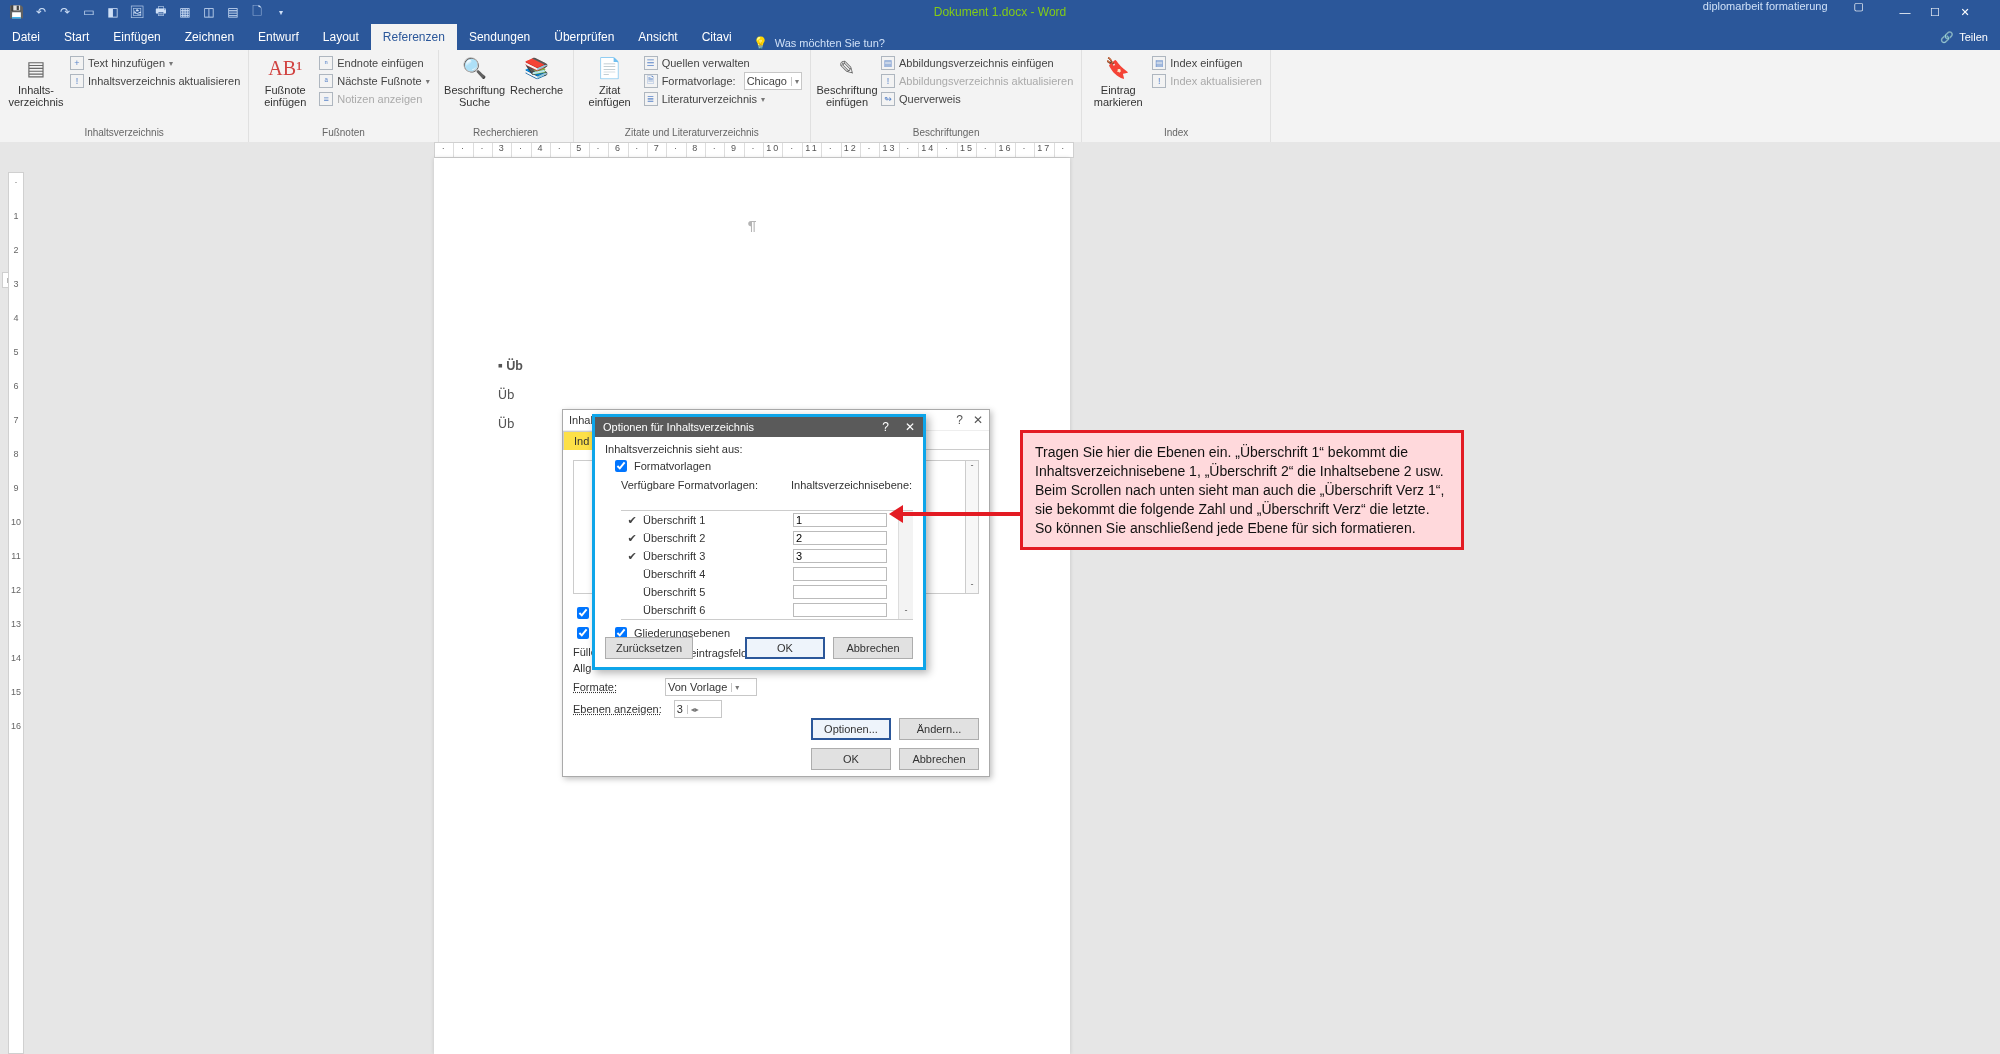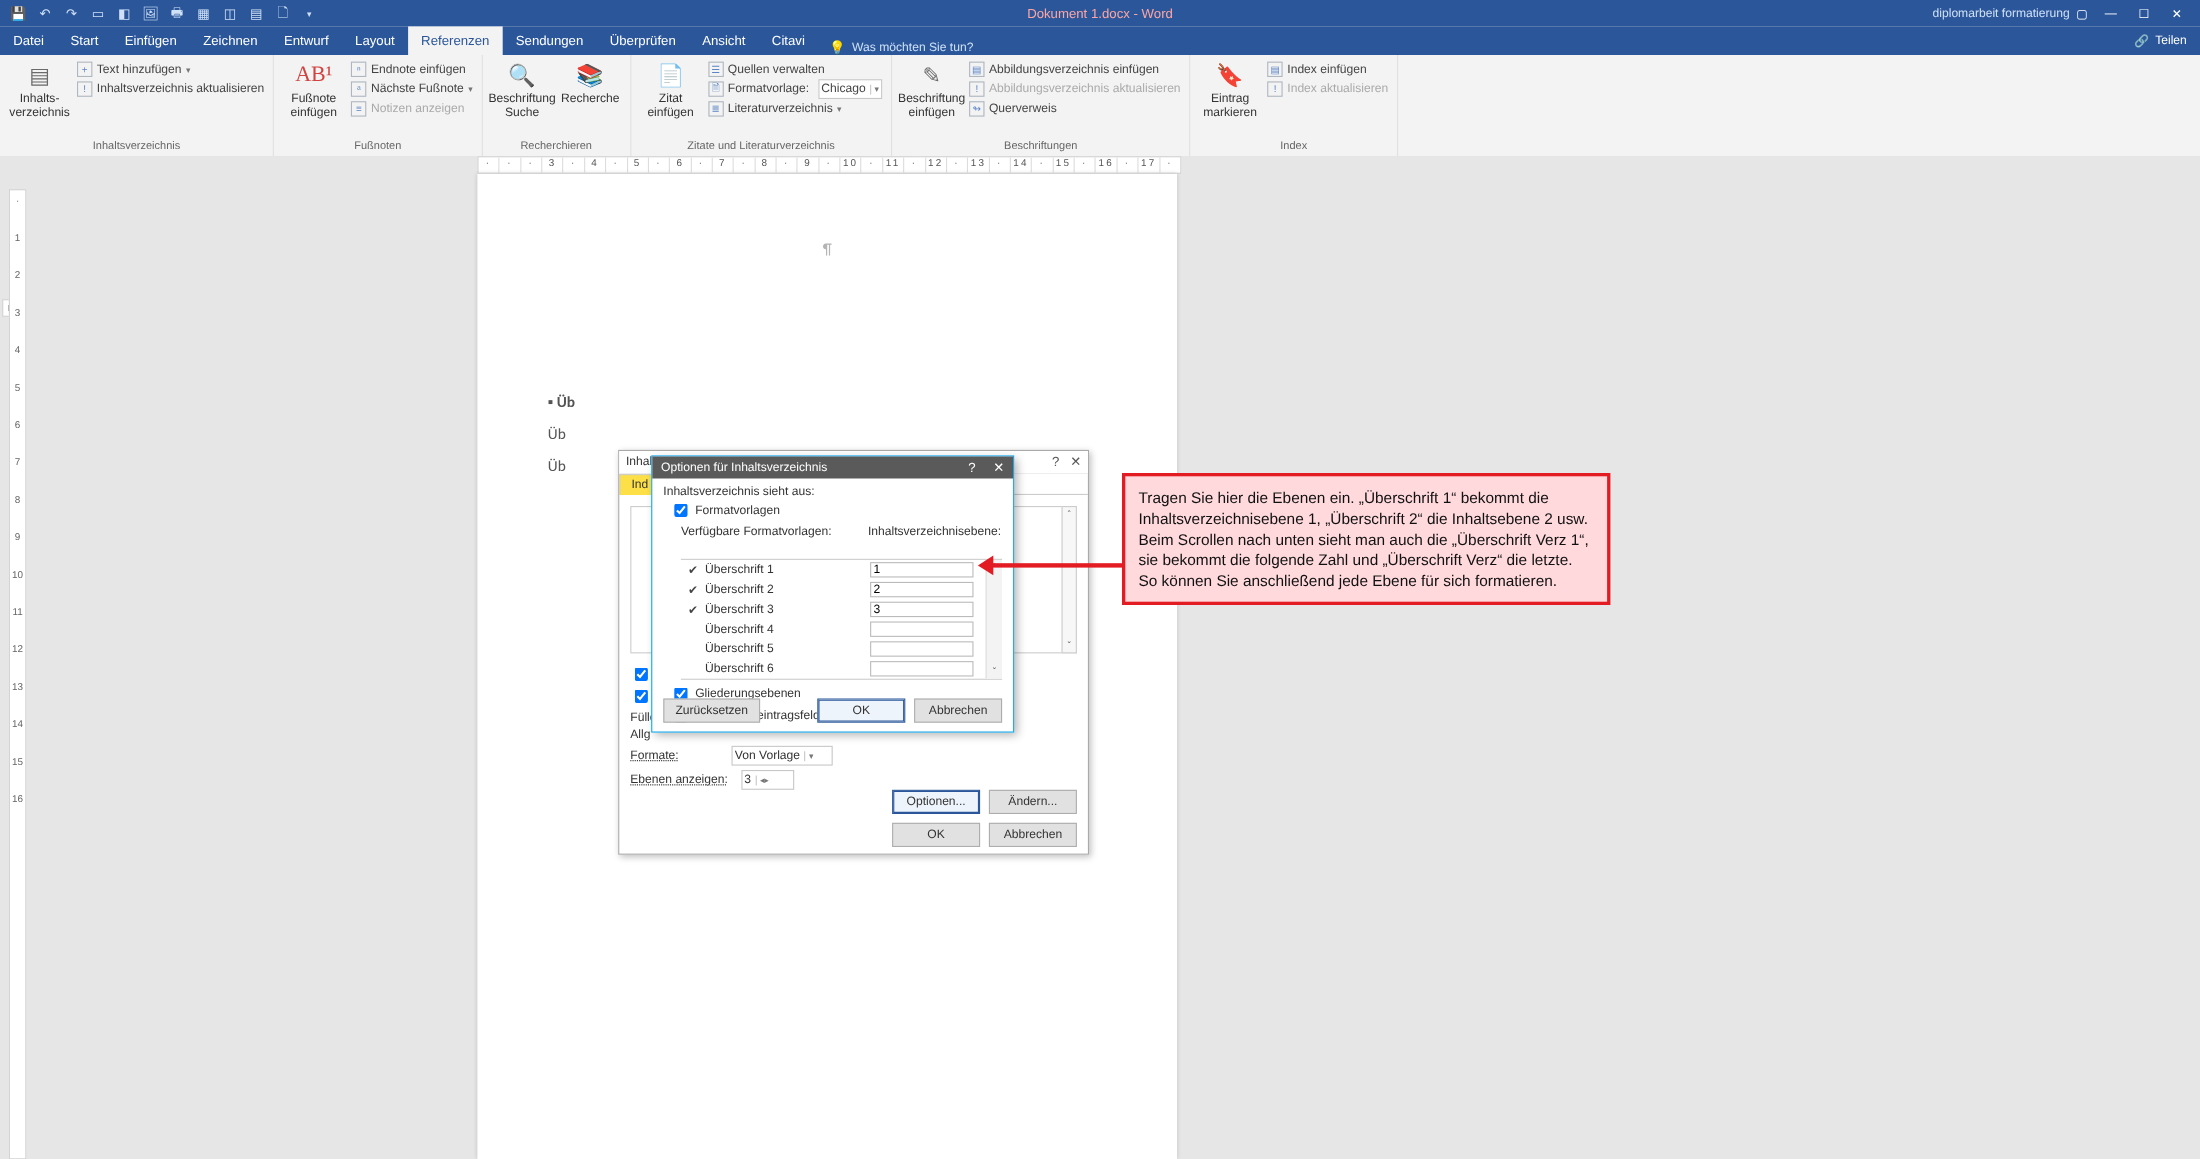--- a/index.html
+++ b/index.html
@@ -1,21 +1,21 @@
 <!DOCTYPE html>
 <html><head>
 <meta charset="utf-8">
 <style>
   html,body{margin:0;padding:0;font-family:"Segoe UI",Tahoma,sans-serif;font-size:11px;background:#e6e6e6;width:2000px;height:1054px;overflow:hidden;color:#333}
   
   .titlebar{height:24px;background:#2b579a;display:flex;align-items:center;color:#fff;position:relative}
   .qat{display:flex;align-items:center;gap:10px;padding-left:10px}
   .qat .ico{width:14px;height:14px;display:flex;align-items:center;justify-content:center;color:#cfe0f7;font-size:12px}
-  .titlebar .title{position:absolute;left:50%;transform:translateX(-50%);font-size:12px;color:#fca5a5}
-  .titlebar .right{margin-left:auto;display:flex;align-items:center;gap:6px;padding-right:6px}
+  .titlebar .title{position:absolute;left:50%;transform:translateX(-50%);font-size:12px;color:#84cc16}
+  .titlebar .right{margin-left:auto;display:flex;gap:26px;padding-right:20px}
   .winico{display:flex}
   .winbtn{width:30px;height:24px;display:flex;align-items:center;justify-content:center;color:#fff;font-size:11px}
   
   .tabstrip{height:26px;background:#2b579a;display:flex;align-items:flex-end;padding:0;position:relative}
   .tabstrip .mtab{padding:0 12px;height:26px;display:flex;align-items:center;color:#fff;font-size:12px;cursor:default}
   .tabstrip .mtab.active{background:#f3f3f3;color:#2b579a}
   .tellme-wrap{display:flex;align-items:center;color:#cfe0f7;margin-left:10px;gap:6px}
   .tellme-wrap .bulb{font-size:12px}
   .share{position:absolute;right:12px;top:0;height:26px;display:flex;align-items:center;color:#fff;gap:5px}
   
@@ -50,21 +50,21 @@
   .chkrow{display:flex;align-items:center;gap:4px;font-size:11px;margin:2px 10px}
   .chkrow input{width:12px;height:12px}
   .frow{display:flex;align-items:center;gap:8px;font-size:11px;margin:4px 10px}
   .frow label{min-width:80px}
   .frow .under{text-decoration:underline dotted}
   .dlgbtn{min-width:58px;height:20px;border:1px solid #adadad;background:#e1e1e1;font-size:11px;display:inline-flex;align-items:center;justify-content:center;padding:0 10px}
   .dlgbtn.primary{border:1px solid #2b579a;box-shadow:0 0 0 1px #2b579a inset;background:#eef4fb}
   .dlgftr{position:absolute;bottom:6px;right:10px;display:flex;gap:8px}
   .dlgopt{position:absolute;bottom:36px;right:10px;display:flex;gap:8px}
   
-  .dlg-opt{position:absolute;left:592px;top:272px;width:328px;height:250px;background:#fff;border:1px solid #0ea5e9;box-shadow:3px 3px 8px rgba(0,0,0,.3)}
+  .dlg-opt{position:absolute;left:592px;top:272px;width:328px;height:250px;background:#fff;border:3px solid #0ea5e9;box-shadow:3px 3px 8px rgba(0,0,0,.3)}
   .dlg-opt .titleb{height:20px;background:#5a5a5a;color:#fff;display:flex;align-items:center;padding:0 8px;font-size:11px}
   .dlg-opt .titleb .tr{margin-left:auto;display:flex;gap:16px;font-size:12px}
   .dlg-opt .content{padding:6px 10px 40px 10px;font-size:11px;color:#333;position:relative;height:calc(100% - 20px);box-sizing:border-box}
   .dlg-opt .grp{margin-left:6px}
   .dlg-opt .cols{display:flex;margin:4px 0 19px 10px;font-size:11px}
   .dlg-opt .cols .c1{width:170px}
   .dlg-opt .list{border:1px solid #ccc;border-left:none;border-right:none;position:relative;height:108px;overflow:hidden;margin-left:10px}
   .dlg-opt .list .scr{position:absolute;right:0;top:0;bottom:0;width:14px;background:#f3f3f3;border-left:1px solid #ddd;display:flex;flex-direction:column;justify-content:space-between;align-items:center;font-size:8px;padding:2px 0}
   .row{display:flex;align-items:center;height:18px}
   .row .chk{width:22px;text-align:center;color:#444}

